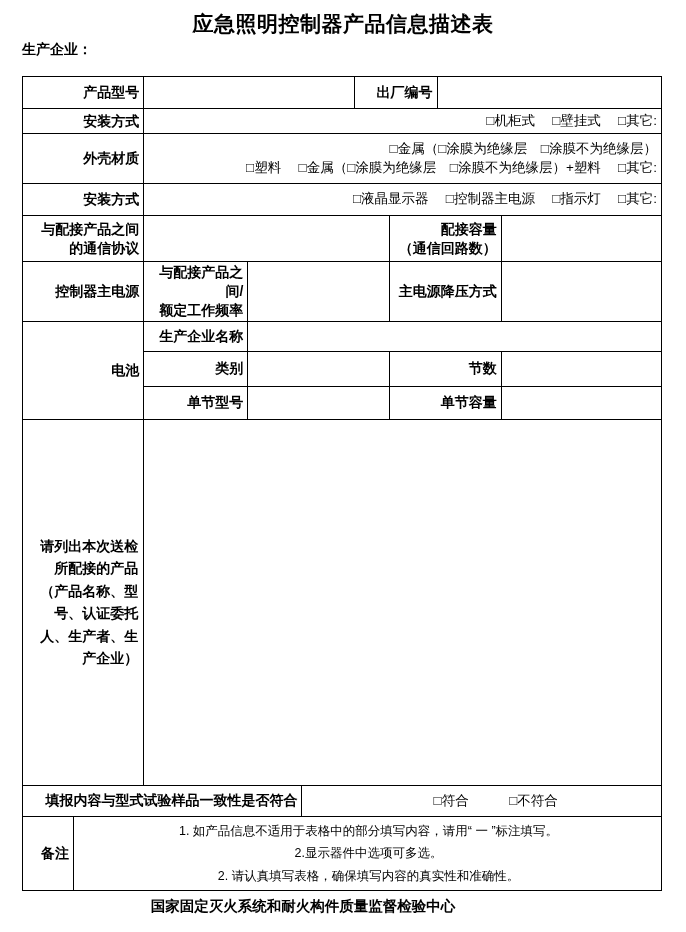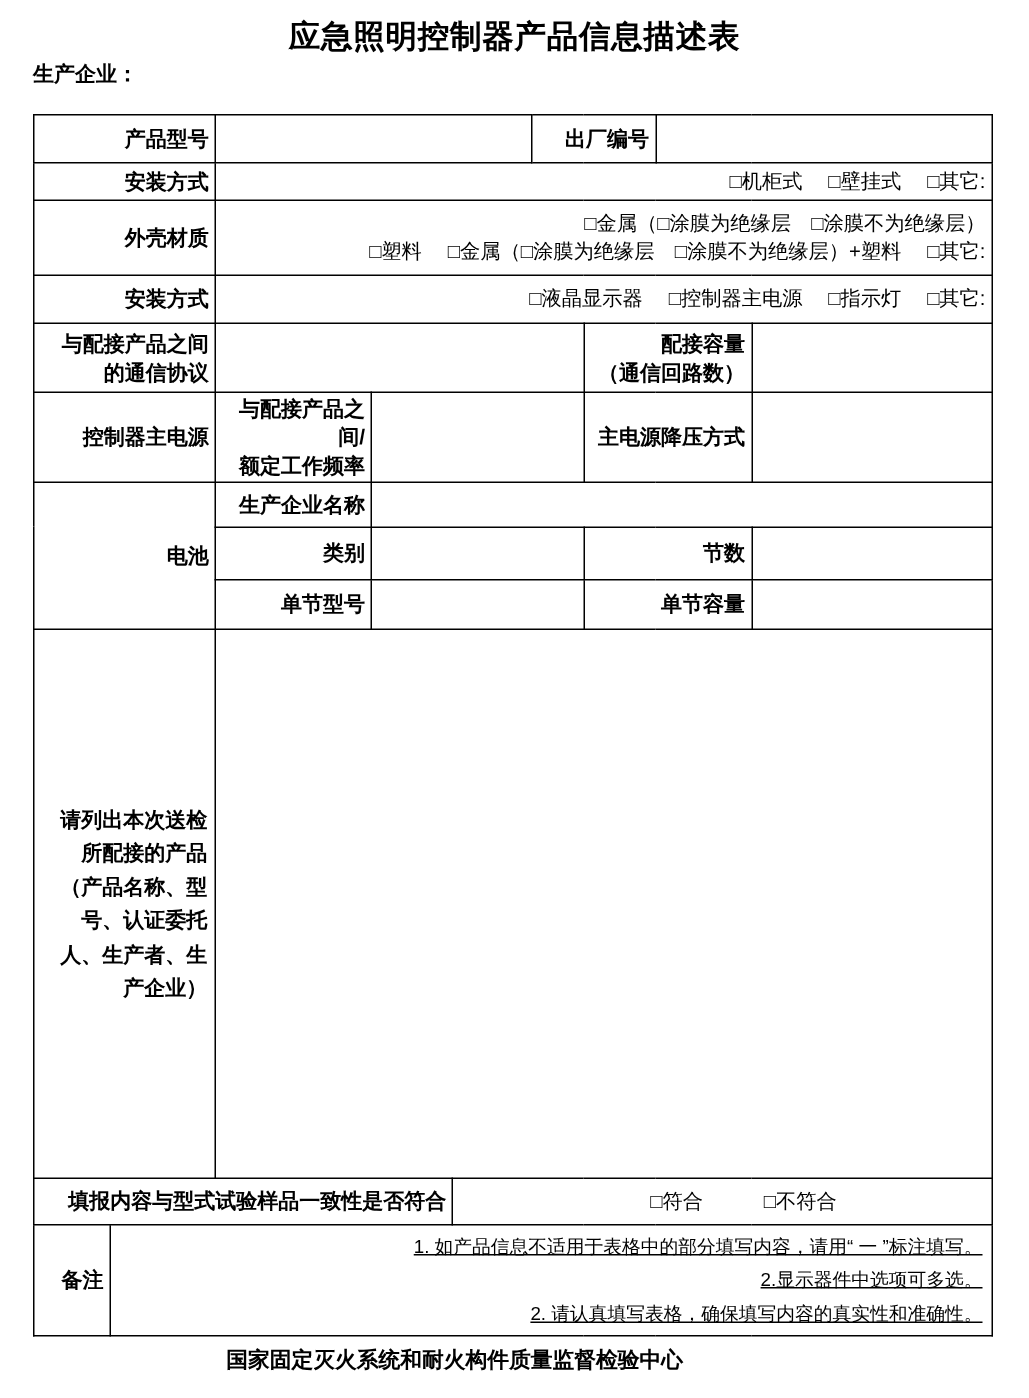--- a/index.html
+++ b/index.html
@@ -23,23 +23,22 @@
     padding:1px 4px;
     text-align:right;vertical-align:middle;
     overflow:hidden;word-break:break-all;
   }
   .b{font-weight:bold;font-size:14px;}
   .left{text-align:right;padding-left:7px;}
   .pre{white-space:pre-line;margin-top:24px;}
   .wraplbl{padding:4px 5px;line-height:1.6;}
   .cons-opts{text-align:center;padding-left:32px;}
   .notes{
-    text-align:right;font-size:12.5px;line-height:1.8;
+    text-align:center;font-size:12.5px;line-height:1.8;
     padding:3px 6px 3px 8px;
-    text-decoration:underline;
   }
   .footer{
     width:686px;text-align:center;font-weight:bold;font-size:14.5px;
     margin-top:6px;position:relative;left:-40px;
   }
 </style>
 </head>
 <body>
 
 <div class="title">应急照明控制器产品信息描述表</div>

